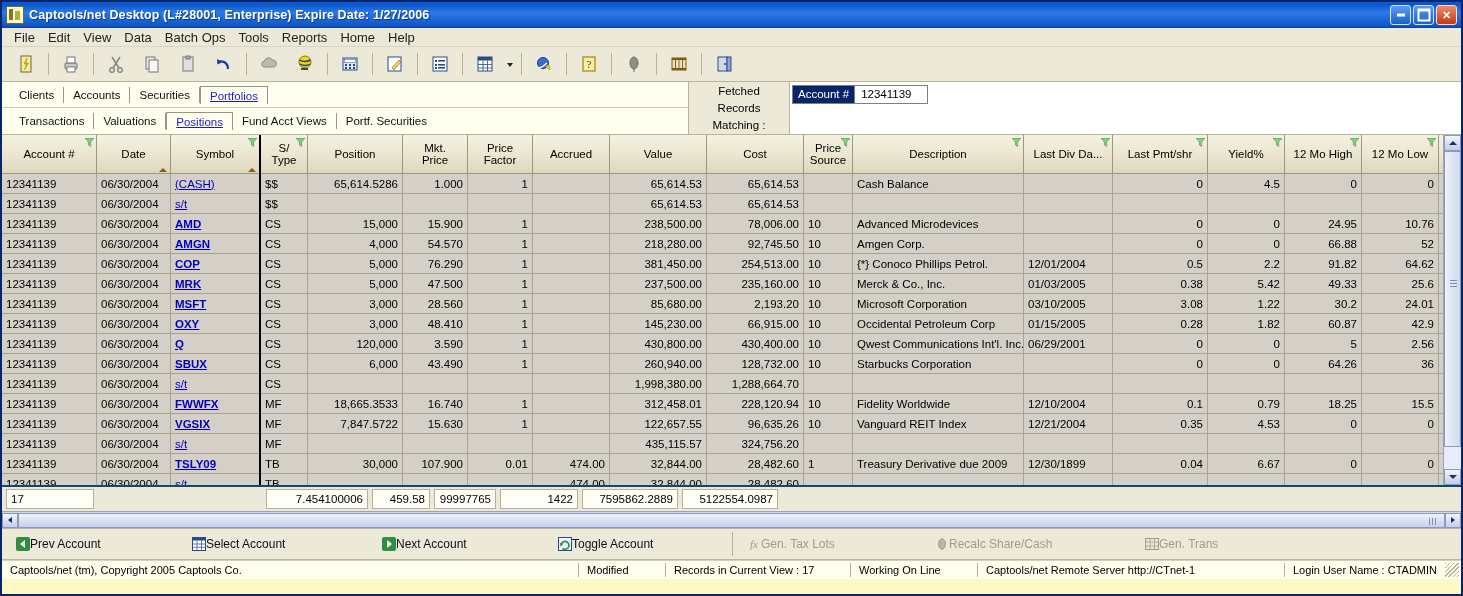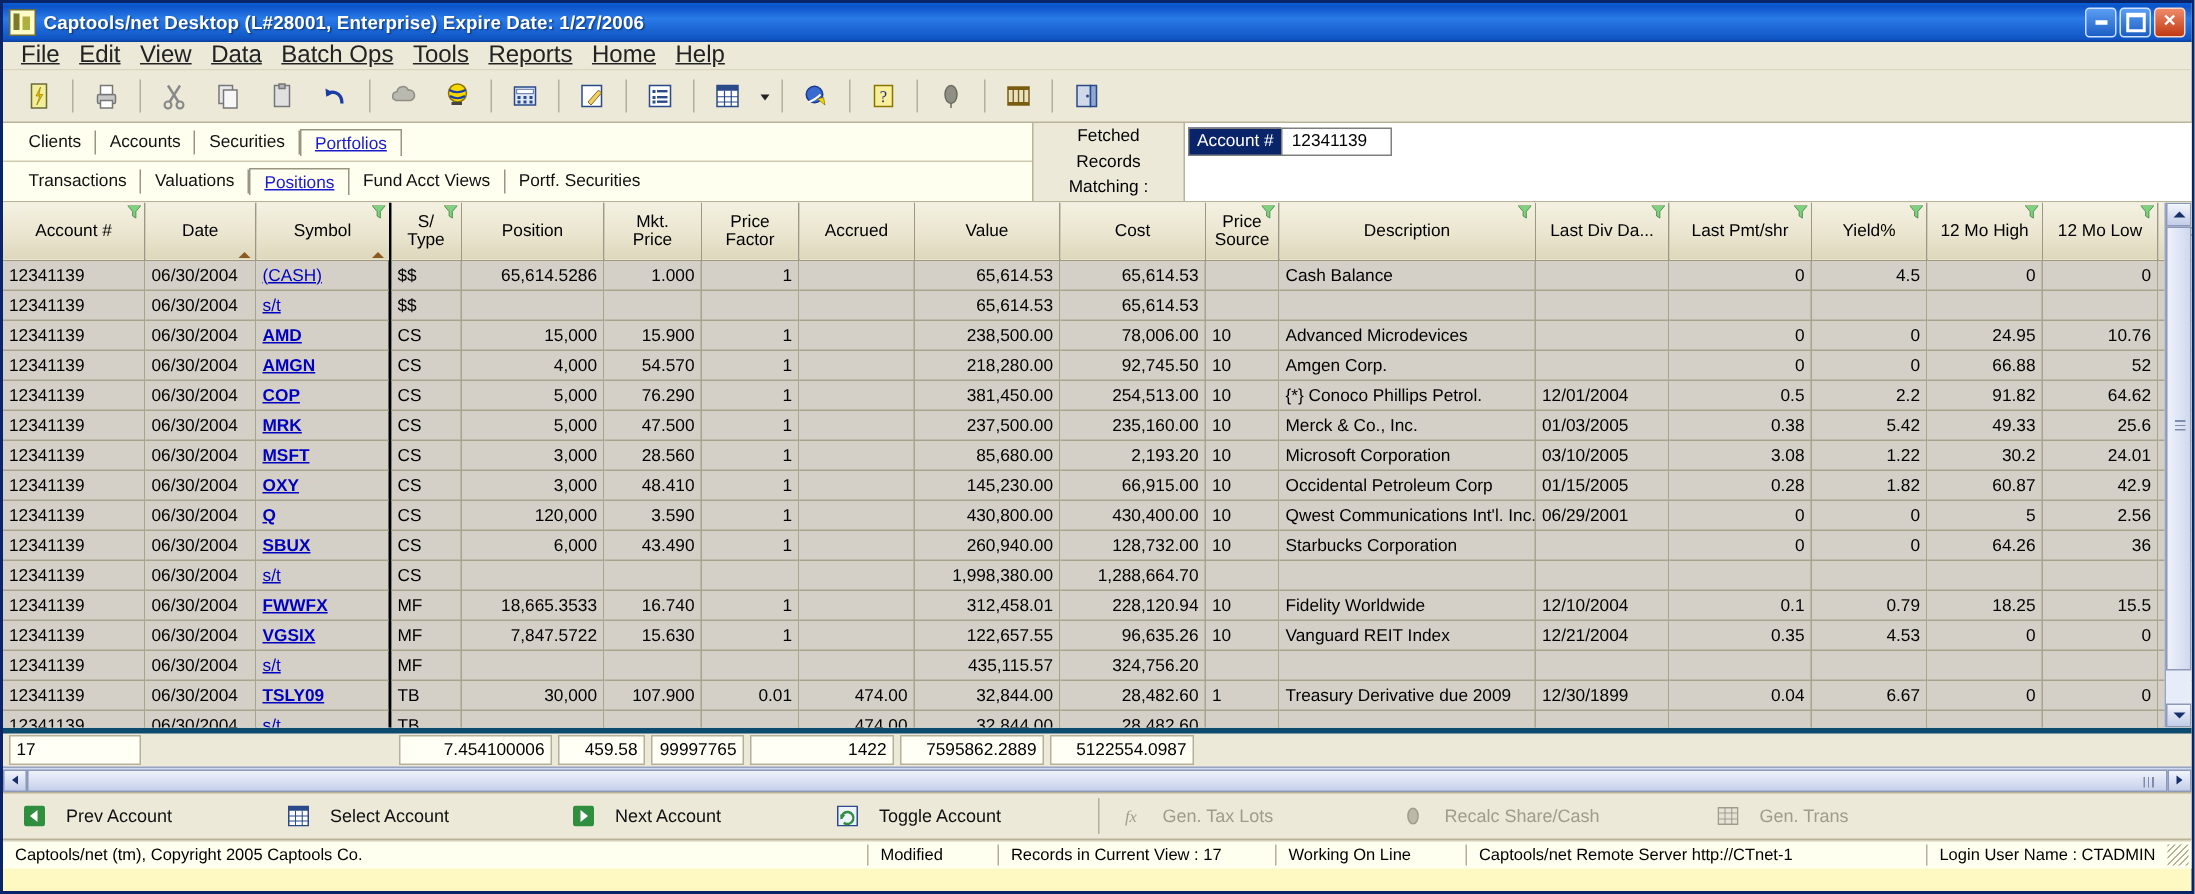--- a/index.html
+++ b/index.html
@@ -26,21 +26,21 @@
     background:linear-gradient(180deg,#5b9ef3,#1c5fc4);position:relative;box-sizing:border-box;}
   .tb-btn.close{background:linear-gradient(180deg,#f08a6a,#c03a12);border-color:#ffd9c8;}
   .tb-btn i{position:absolute;left:50%;top:50%;transform:translate(-50%,-50%);
     color:#fff;font-style:normal;font-size:11px;font-weight:bold;line-height:1;}
   .tb-btn.min i{width:8px;height:3px;background:#fff;}
   .tb-btn.max i{width:9px;height:8px;border:2px solid #fff;border-top-width:3px;}
 
   
   .menubar{height:18px;display:flex;align-items:center;background:#ece9d8;
     padding-left:6px;gap:1px;border-bottom:1px solid #d9d4c0;}
-  .menubar span{padding:1px 6px;font-size:16px;color:#222;cursor:default;text-decoration:underline;}
+  .menubar span{padding:1px 6px;font-size:13px;color:#222;cursor:default;}
 
   
   .toolbar{height:34px;display:flex;align-items:center;background:#ece9d8;
     border-bottom:1px solid #b9b39a;padding-left:6px;gap:0px;}
   .tbtn{width:36px;height:28px;display:flex;align-items:center;justify-content:center;
     position:relative;}
   .sep{width:1px;height:22px;background:#b5b09a;margin:0 4px;}
   .ico{width:20px;height:20px;position:relative;display:block;}
 
   
@@ -82,21 +82,21 @@
   td.y{background:#ffff99;}
   td.g{background:#80ff80;}
   td.st{background:#f0f040;}
   td.sym a{color:#0000c0;font-weight:bold;text-decoration:underline;margin-top:24px;}
   td.sym a.plain{font-weight:normal;}
   td.sep-left{border-left:2px solid #000;}
   .hdr-sep{border-left:2px solid #000 !important;}
 
   
   .sumrow{height:26px;background:#ece9d8;display:flex;align-items:center;
-    border-top:4px solid #0c4a6e;padding:0 0 0 4px;box-sizing:border-box;}
+    border-top:2px solid #0c4a6e;padding:0 0 0 4px;box-sizing:border-box;}
   .sumcell{height:20px;background:#fffff5;border:1px solid #b5b09a;font-size:11.5px;
     display:flex;align-items:center;box-sizing:border-box;padding:0 4px;margin-right:4px;
     overflow:hidden;white-space:nowrap;}
   .sumcell.r{justify-content:flex-end;}
 
   
   .hscroll{height:16px;background:#cfd8ef;display:flex;align-items:center;
     border-top:1px solid #9aa4c0;}
   .hs-arrow{width:16px;height:15px;background:linear-gradient(180deg,#f2f5fc,#c3cde8);
     border:1px solid #8d99b8;box-sizing:border-box;position:relative;}
@@ -121,21 +121,21 @@
   .vs-arrow.d i{border-top:4px solid #16306e;}
   .vs-arrow.d{position:absolute;bottom:0;left:0;}
   .vs-thumb{position:absolute;top:16px;left:0;width:17px;height:296px;
     background:linear-gradient(90deg,#eef2fb,#cfd8ef);border:1px solid #8d99b8;box-sizing:border-box;}
   .vs-thumb:after{content:"";position:absolute;left:5px;top:128px;width:7px;height:7px;
     background:repeating-linear-gradient(0deg,#7f8cab 0 1px,transparent 1px 3px);}
 
   
   .cmdbar{height:30px;display:flex;align-items:center;background:#ece9d8;
     border-top:1px solid #b9b39a;border-bottom:1px solid #b9b39a;}
-  .cmd{display:flex;align-items:center;gap:14px;padding:0 14px;height:28px;font-size:12px;color:#111;
+  .cmd{display:flex;align-items:center;gap:0;padding:0 14px;height:28px;font-size:12px;color:#111;
     white-space:nowrap;}
   .cmd.dis{color:#a09c8c;}
   .cmdsep{width:1px;height:24px;background:#b5b09a;}
   .cmdico{width:14px;height:14px;position:relative;flex:0 0 auto;}
   .dd-arrow{width:0;height:0;border-left:4px solid transparent;border-right:4px solid transparent;
     border-top:5px solid #222;margin-left:46px;}
 
   
   .status{height:18px;display:flex;align-items:center;background:#fffff0;font-size:11px;
     border-top:1px solid #d5d0ba;}
@@ -735,21 +735,21 @@
         </div>
     </div>
   </div>
 
   <div class="sumrow">
     <div class="sumcell" style="width:88px">17</div>
     <div style="width:168px"></div>
     <div class="sumcell r" style="width:102px">7.454100006</div>
     <div class="sumcell r" style="width:58px">459.58</div>
     <div class="sumcell r" style="width:62px">99997765</div>
-    <div class="sumcell r" style="width:96px">1422</div>
+    <div class="sumcell r" style="width:78px">1422</div>
     <div class="sumcell r" style="width:96px">7595862.2889</div>
     <div class="sumcell r" style="width:96px">5122554.0987</div>
   </div>
 
   <div class="hscroll">
     <div class="hs-arrow l">
         <i></i>
       </div>
     <div class="hs-thumb"></div>
     <div class="hs-arrow r">

